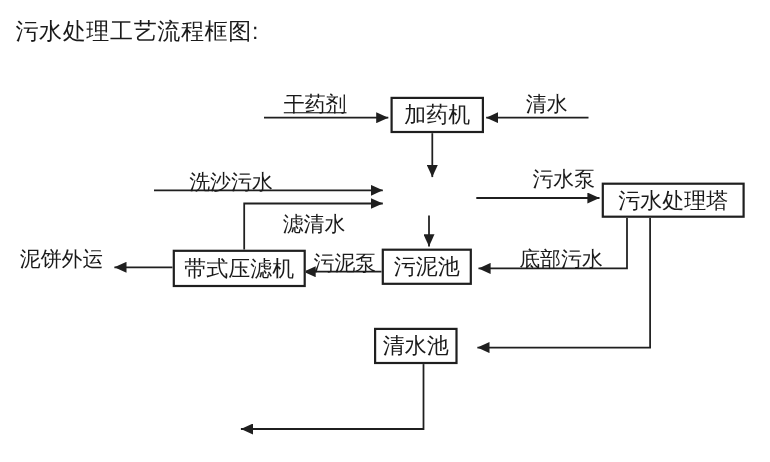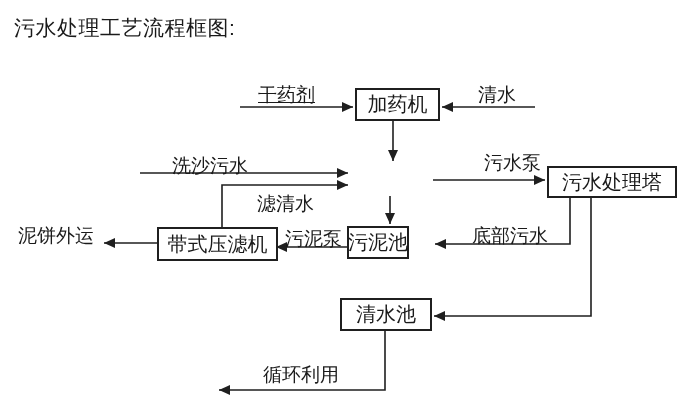--- a/index.html
+++ b/index.html
@@ -72,27 +72,26 @@
       <path d="M347,247 L276,247" marker-end="url(#arrow)"></path>
       <path d="M157,243 L104,243" marker-end="url(#arrow)"></path>
       <path d="M570,198 L570,244 L435,244" marker-end="url(#arrow)"></path>
       <path d="M591,198 L591,316 L434,316" marker-end="url(#arrow)"></path>
       <path d="M385,331 L385,390 L219,390" marker-end="url(#arrow)"></path>
     </g>
   </svg>
 
   <div class="node" style="left:355px; top:88px; width:85px; height:33px;">加药机</div>
   <div class="node" style="left:547px; top:166px; width:130px; height:32px;">污水处理塔</div>
-  <div class="node" style="left:347px; top:226px; width:62px; height:33px;">污泥池</div>
+  <div class="node" style="left:347px; top:226px; width:82px; height:33px;">污泥池</div>
   <div class="node" style="left:157px; top:227px; width:121px; height:34px;">带式压滤机</div>
-  <div class="node" style="left:340px; top:298px; width:92px; height:33px;">清水池</div>
+  <div class="node" style="left:340px; top:298px; width:76px; height:33px;">清水池</div>
 
   <div class="flabel" style="left:258px; top:82px;text-decoration:underline;">干药剂</div>
   <div class="flabel" style="left:478px; top:82px;">清水</div>
   <div class="flabel" style="left:172px; top:153px;">洗沙污水</div>
   <div class="flabel" style="left:257px; top:191px;">滤清水</div>
   <div class="flabel" style="left:452px; top:150px;margin-left:32px;">污水泵</div>
   <div class="flabel" style="left:285px; top:226px;">污泥泵</div>
   <div class="flabel" style="left:472px; top:223px;">底部污水</div>
   <div class="flabel" style="left:18px; top:223px;">泥饼外运</div>
-  <div class="flabel" style="left:263px; top:362px;">循环利用</div>
 
 </div>
 
 </body></html>

